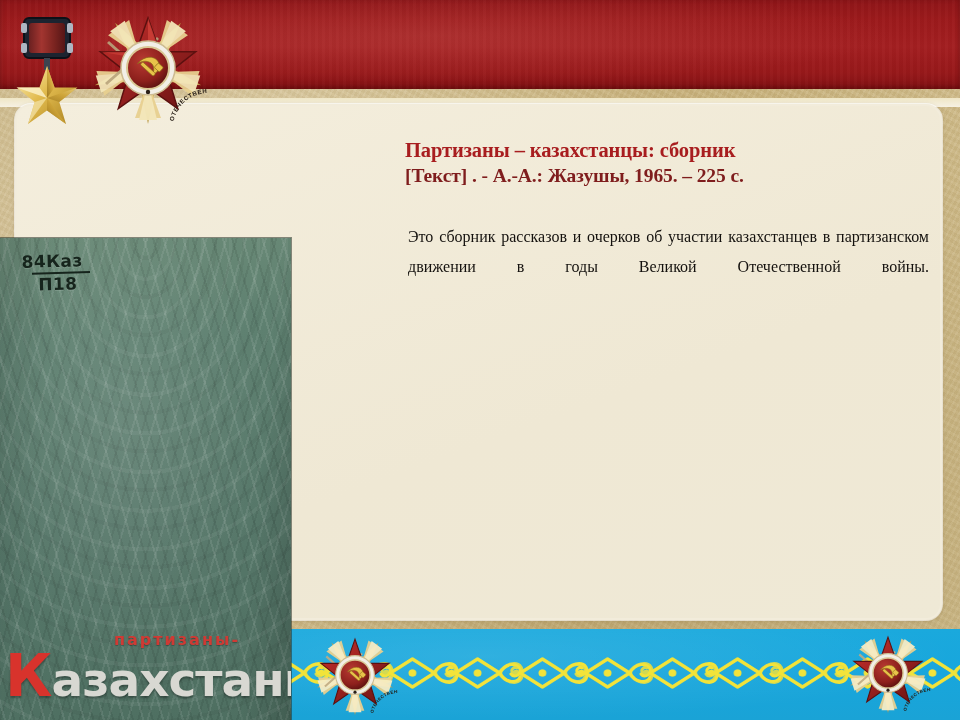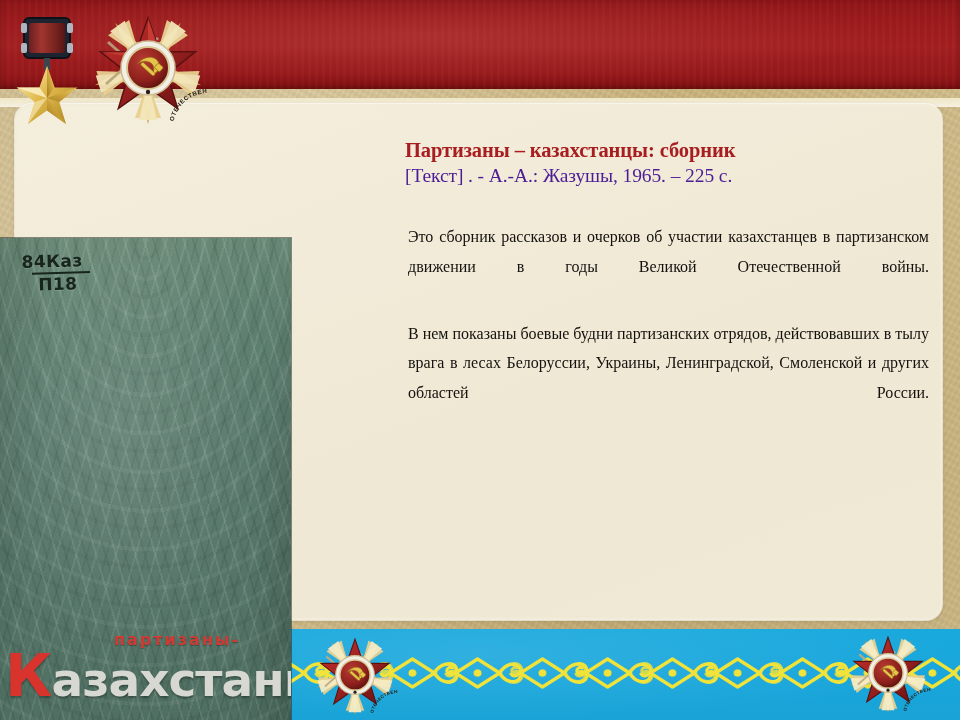--- a/index.html
+++ b/index.html
@@ -107,24 +107,24 @@
     font-family: "Liberation Serif", serif;
     font-weight: bold;
     font-size: 20.5px;
     line-height: 25px;
     color: #a81d1f;
     letter-spacing: -0.1px;
     white-space: nowrap;
   }
   .title-line2 {
     font-family: "Liberation Serif", serif;
-    font-weight: normal;
+    font-weight: bold;
     font-size: 19.5px;
     line-height: 25px;
-    color: #4c1d95;
+    color: #7f1d1d;
     letter-spacing: -0.1px;
     white-space: nowrap;
   }
 
   
   .body-block {
     position: absolute;
     left: 366px;
     top: 222px;
     width: 563px;
@@ -338,21 +338,20 @@
 
   <div class="content-panel"></div>
 
   <div class="title-block">
     <div class="title-line1">Партизаны – казахстанцы: сборник</div>
     <div class="title-line2">[Текст] . - А.-А.: Жазушы, 1965. – 225 с.</div>
   </div>
 
   <div class="body-block">
     <p class="para">Это сборник рассказов и очерков об участии казахстанцев в партизанском движении в годы Великой Отечественной войны.</p>
-    <p class="para">В нем показаны боевые будни партизанских отрядов, действовавших в тылу врага в лесах Белоруссии, Украины, Ленинградской, Смоленской и других областей России.</p>
   </div>
 
   <div class="book-cover">
     <div class="cloth"></div>
     <div class="emboss"></div>
     <div class="emboss2"></div>
     <div class="vignette"></div>
 
     <div class="callnum">
       <span>84Каз</span>

